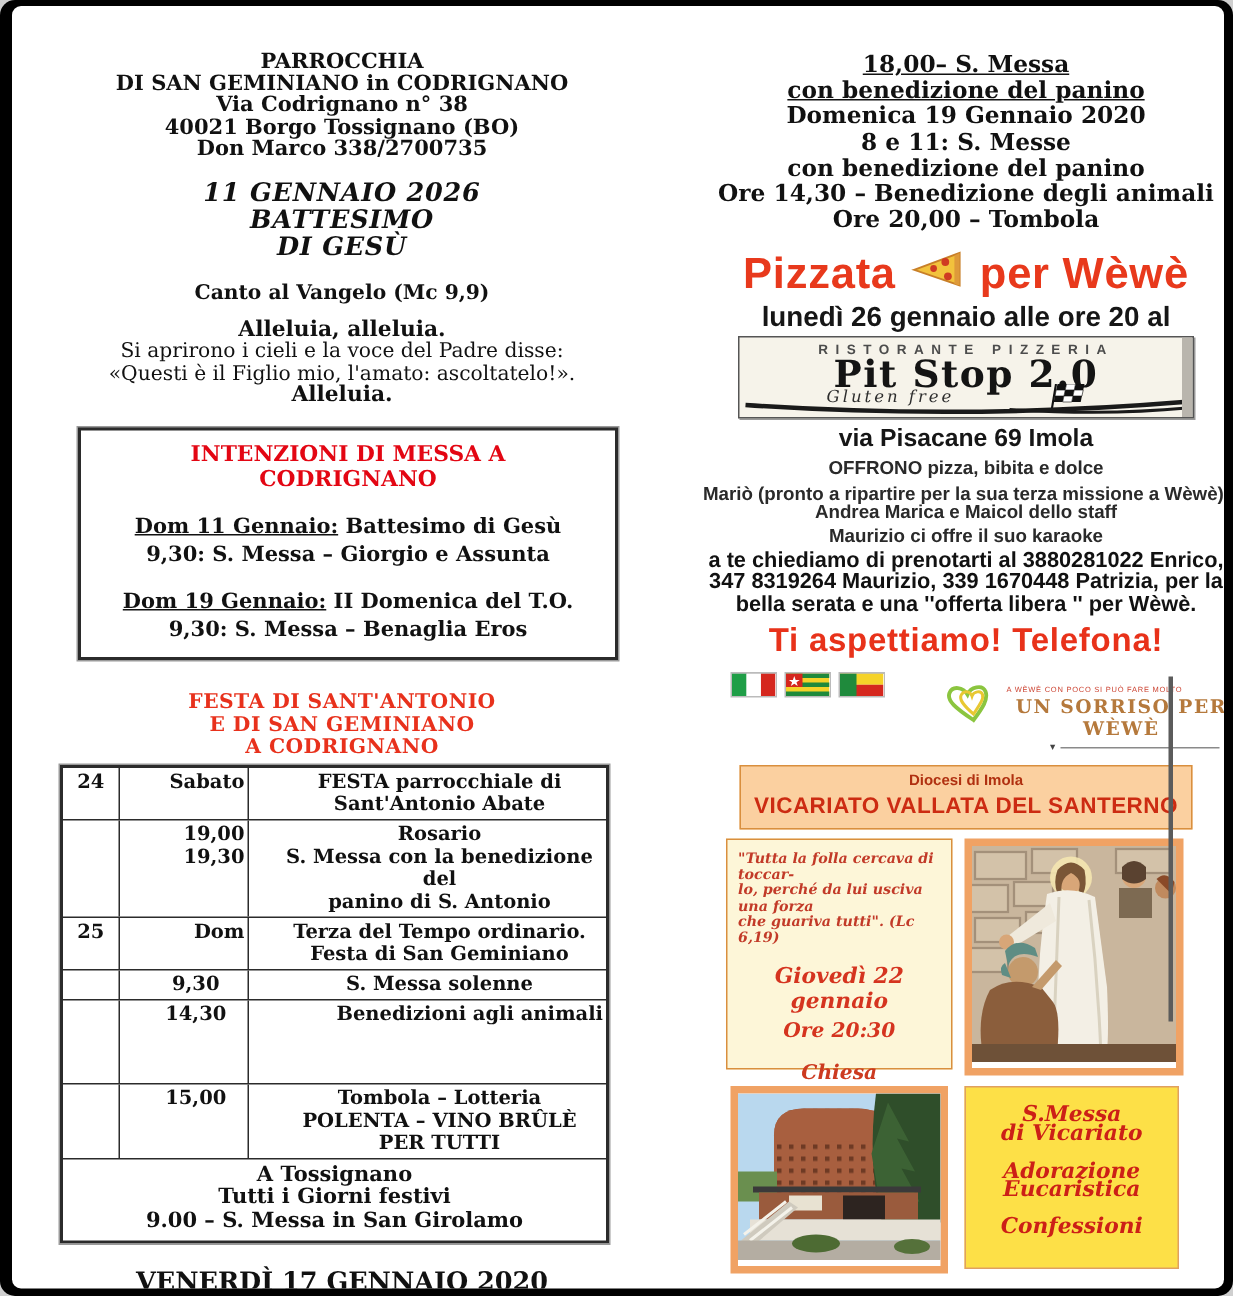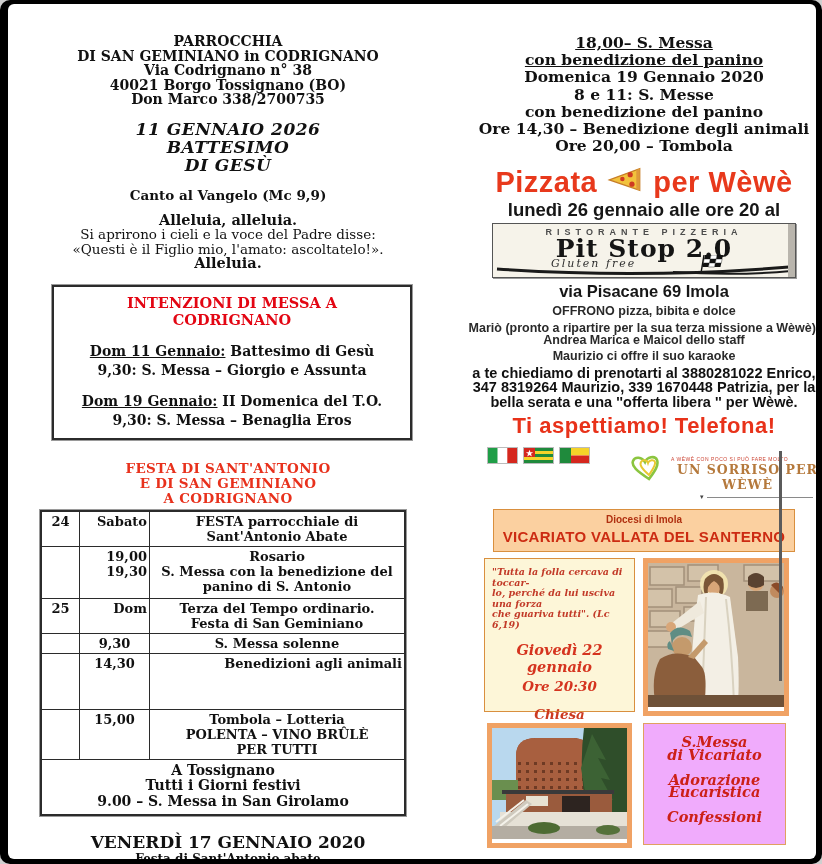--- a/index.html
+++ b/index.html
@@ -21,21 +21,21 @@
   .intbox .t { color:#e30613; font-weight:700; font-size:14.5px; }
   .intline { font-size:14px; font-weight:700; margin-top:3px; }
   .intline .lbl { text-decoration:underline; }
   .intline .rest { font-weight:700; }
   .sp { height:12px; }
 
   .festah { margin-top:21px; color:#e8311c; font-size:13.5px; font-weight:600; line-height:15px; letter-spacing:.3px; }
 
   .ftable { margin:4px 0 0 10px; width:366px; border:2px solid #2b2b2b; box-shadow:0 0 0 1px #9a9a9a;
             font-size:13px; font-weight:700; }
-  .trow { display:grid; grid-template-columns:38px 70px 1fr; border-bottom:1.5px solid #2b2b2b; }
+  .trow { display:grid; grid-template-columns:38px 70px 1fr; border-bottom:1.5px solid #2b2b2b;gap:16px; }
   .trow:last-of-type { border-bottom:1.5px solid #2b2b2b; }
   .c { border-right:1.5px solid #2b2b2b; padding:2px 2px; }
   .c.x { border-right:none; }
   .ml { white-space:pre-line; }
   .tcenter { text-align:center; }
   .tleft { text-align:right; padding-left:6px; }
   .h34 { min-height:34px; } .h52 { min-height:52px; } .h18 { min-height:18px; }
   .h56 { min-height:56px; } .h46 { min-height:46px; }
   .tfoot { text-align:center; font-size:14px; font-weight:700; padding:3px 0 5px; line-height:15.5px; }
 
@@ -88,21 +88,21 @@
   .evrow { margin:6px 0 0 20px; display:flex; gap:8px; text-align:left; }
   .qbox { width:151px; height:154px; background:#fdf6d8; border:1px solid #d98f3e; padding:8px 7px; text-align:center; }
   .qbox .qt { font-size:9.5px; font-weight:700; font-style:italic; color:#c23a28; line-height:10.5px; text-align:left; white-space:pre-line; }
   .qbox .e1 { margin-top:11px; font-size:14.5px; font-weight:700; font-style:italic; color:#d5341f; }
   .qbox .e2 { margin-top:3px; font-size:13.5px; font-weight:700; font-style:italic; color:#d5341f; }
   .qbox .e3 { margin-top:12px; font-size:13.5px; font-weight:700; font-style:italic; color:#cc3a20; }
   .qbox .e4, .qbox .e5 { margin-top:5px; font-size:13.5px; font-weight:700; font-style:italic; color:#cc3a20; }
   .imgframe { border:5px solid #f0a264; background:#fff; }
 
   .botrow { margin:7px 0 0 23px; display:flex; gap:11px; text-align:left; }
-  .box2 { width:143px; height:122px; background:#f0abfc; border:1px solid #e0a060; padding:12px 0 0;
+  .box2 { width:143px; height:122px; background:#fde047; border:1px solid #e0a060; padding:12px 0 0;
           text-align:center; font-size:14.5px; font-weight:700; font-style:italic; color:#cc2017; line-height:12.5px; white-space:pre-line; }
 
   .vline { position:absolute; left:771px; top:447px; width:3px; height:230px; background:#5b5b5b; }
 </style>
 </head>
 <body>
 
 <div class="frame">
 <div class="sheet">
 

